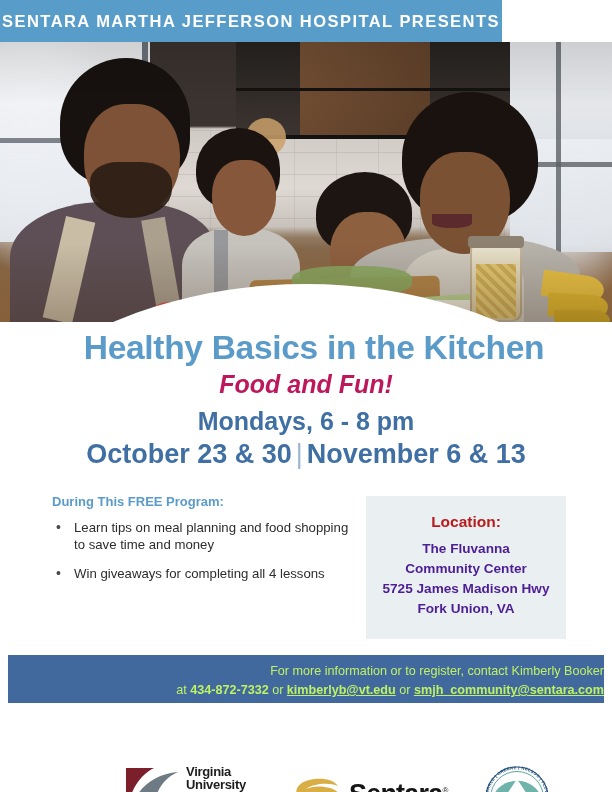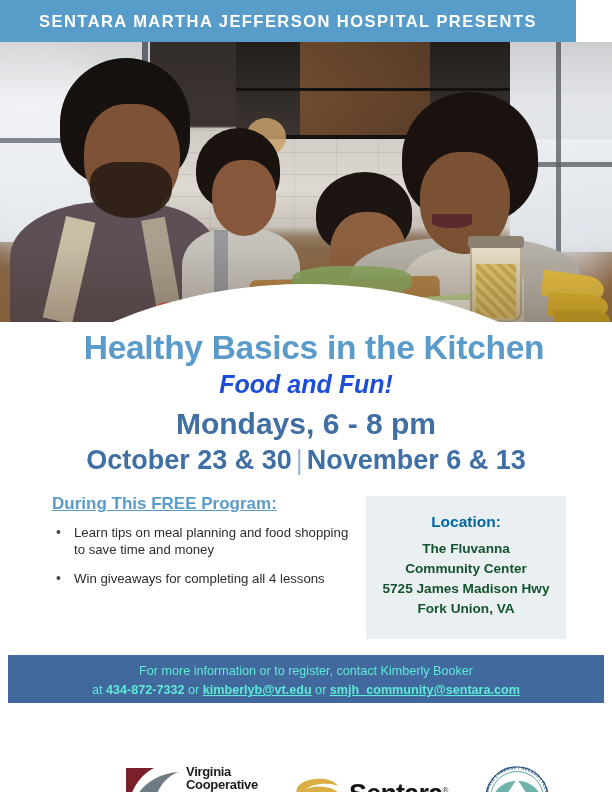--- a/index.html
+++ b/index.html
@@ -21,21 +21,21 @@
     width: 612px;
     height: 792px;
     background: #ffffff;
     overflow: hidden;
   }
 
   
   .header-bar {
     position: absolute;
     top: 0; left: 0;
-    width: 576px;
+    width: 502px;
     height: 42px;
     background: #589CC9;
     display: flex;
     align-items: center;
     justify-content: center;
   }
   .header-title {
     color: #ffffff;
     font-size: 16.5px;
     font-weight: bold;
@@ -159,30 +159,30 @@
   }
   .main-title {
     color: #5B9BC9;
     font-size: 33.5px;
     font-weight: bold;
     letter-spacing: -0.3px;
     line-height: 1.1;
     margin-left: 16px;
   }
   .subtitle {
-    color: #1d4ed8;
+    color: #be185d;
     font-size: 25px;
     font-style: italic;
     font-weight: bold;
     line-height: 1.25;
     margin-top: 2px;
   }
   .when-line {
     color: #3F6FA3;
-    font-size: 30px;
+    font-size: 25px;
     font-weight: bold;
     margin-top: 6px;
     line-height: 1.22;
   }
   .dates-line {
     color: #3F6FA3;
     font-size: 27px;
     font-weight: bold;
     line-height: 1.2;
     margin-top: 1px;
@@ -199,24 +199,23 @@
     top: 494px; left: 0; width: 612px;
     height: 150px;
   }
   .program {
     position: absolute;
     left: 52px; top: 0;
     width: 305px;
   }
   .program-head {
     color: #5B9BC9;
-    font-size: 17px;
+    font-size: 13px;
     font-weight: bold;
     margin-bottom: 10px;
-    text-decoration: underline;
   }
   .bullets { list-style: none; }
   .bullets li {
     position: relative;
     color: #2d2d2d;
     font-size: 13.2px;
     line-height: 1.32;
     padding-left: 22px;
     margin-bottom: 11px;
   }
@@ -231,46 +230,47 @@
   .location-box {
     position: absolute;
     left: 366px; top: 2px;
     width: 200px;
     height: 143px;
     background: #EAEFF2;
     text-align: center;
     padding-top: 17px;
   }
   .location-head {
-    color: #0369a1;
+    color: #b91c1c;
     font-size: 15.5px;
     font-weight: bold;
     margin-bottom: 8px;
   }
   .location-line {
-    color: #14532d;
+    color: #4c1d95;
     font-size: 13.6px;
     font-weight: bold;
     line-height: 1.46;
   }
 
   
   .contact-bar {
     position: absolute;
     left: 8px; top: 655px;
     width: 596px;
     height: 48px;
     background: #41699E;
     text-align: center;
     padding-top: 7px;
   }
   .contact-line {
-    color: #5eead4;
+    color: #bef264;
     font-size: 12.6px;
     line-height: 1.52;
+    text-align: right;
   }
   .contact-strong { font-weight: bold; }
   .contact-link { font-weight: bold; text-decoration: underline; }
 
   
   .logos {
     position: absolute;
     left: 0; top: 752px;
     width: 612px; height: 82px; margin-left: 32px;
   }
@@ -434,21 +434,21 @@
   <div class="logos">
 
     <div class="vce">
       <svg class="vce-mark" viewBox="0 0 56 42">
         <path d="M2 2 H30 C18 8 8 20 4 40 H2 Z" fill="#7B1F2B"></path>
         <path d="M32 2 C20 10 10 24 6 40 H30 C32 24 40 10 52 4 Z" fill="#ffffff"></path>
         <path d="M54 6 C40 12 32 24 30 40 H8 C14 22 30 8 54 6 Z" fill="#6E7B85"></path>
       </svg>
       <div class="vce-text">
         <div>Virginia</div>
-        <div>Cooperative</div>
+        <div>University</div>
         <div>Extension</div>
       </div>
       <div class="vce-sub">Virginia Tech  •  Virginia State University</div>
     </div>
 
     <div class="sentara">
       <svg class="sentara-mark" viewBox="0 0 48 34">
         <path d="M44 9 C40 2 26 0 15 3 C3 6 0 14 4 20 C8 26 20 28 30 26 C22 29 10 29 6 25 C14 33 34 33 43 27 C50 22 46 14 36 11 C28 8.5 18 9 12 12 C19 7 34 5 44 9 Z" fill="#D9AE45"></path>
       </svg>
       <div class="sentara-word"><span>Sentara</span><span class="sentara-reg">®</span></div>

